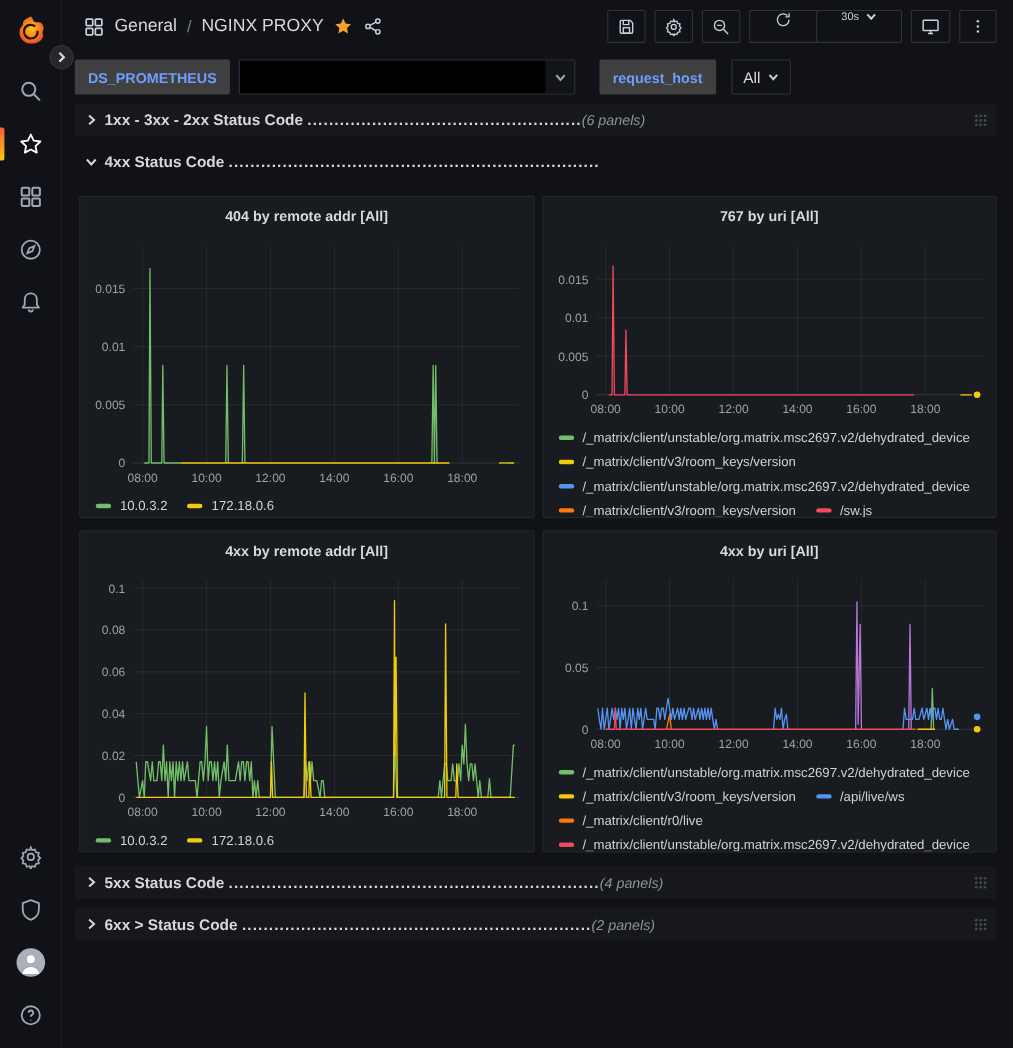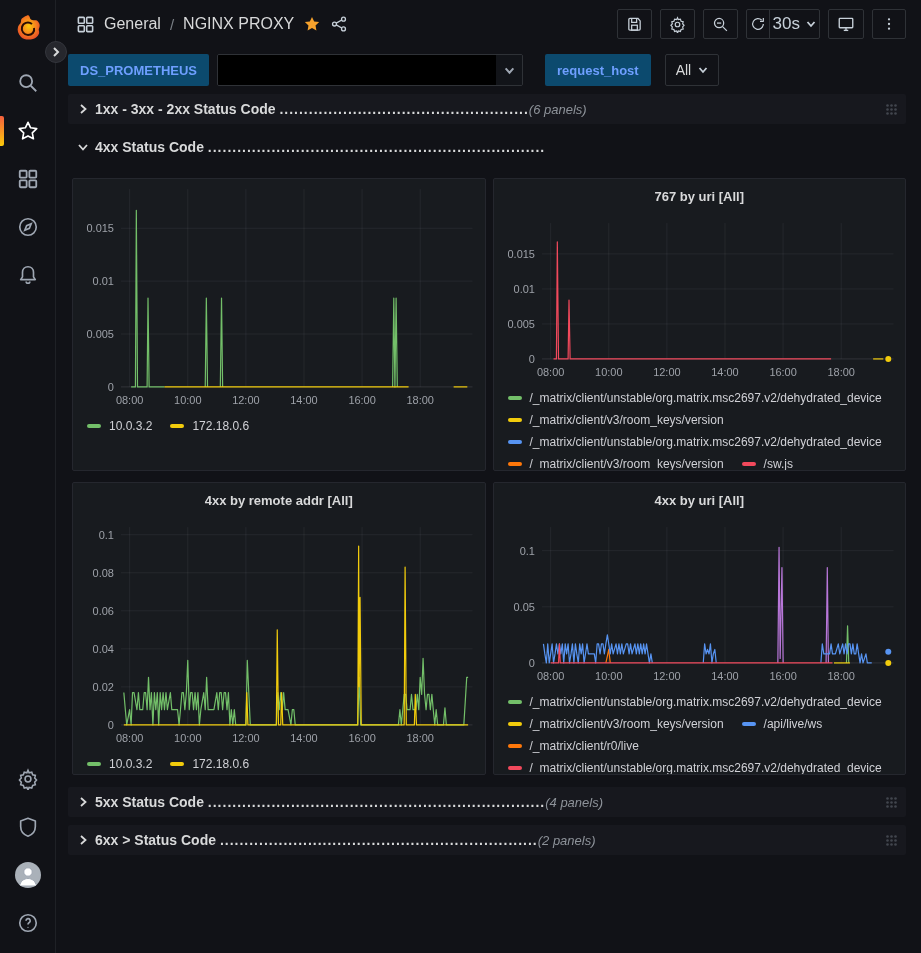--- a/index.html
+++ b/index.html
@@ -45,29 +45,29 @@
   .crumb-text { color:#d8d9da; font-size:16px; cursor:pointer; }
   .crumb-sep { color:#7b8087; font-size:15px; }
   .toolbar { margin-left:auto; display:flex; align-items:center; gap:8px; }
   .tb-btn {
     height:30px; min-width:34px; padding:0 8px; border:1px solid #2f3237; border-radius:2px;
     background:transparent; display:flex; align-items:center; justify-content:center; gap:6px;
     color:#c7d0d9; font-size:13px; cursor:pointer; font-family:inherit;
   }
   .tb-group { display:flex; align-items:stretch; border:1px solid #2f3237; border-radius:2px; height:30px; }
   .tb-group .seg {
-    display:flex; align-items:center; gap:6px; padding:0 3px; background:transparent; border:none;
-    color:#c7d0d9; font-size:17px; cursor:pointer; font-family:inherit;
+    display:flex; gap:6px; padding:0 22px; background:transparent; border:none;
+    color:#c7d0d9; font-size:10px; cursor:pointer; font-family:inherit;
   }
   .tb-group .seg + .seg { border-left:1px solid #2f3237; }
   .tz { color:#eb7b18; font-size:12px; font-weight:bold; }
   
   .var-row { display:flex; align-items:center; gap:8px; padding:5px 15px 0 11px; height:39px; }
   .var-label {
-    background:#0c4a6e; color:#6e9fff; font-size:13px; font-weight:bold;
+    background:#404040; color:#6e9fff; font-size:13px; font-weight:bold;
     height:32px; display:flex; align-items:center; padding:0 12px; border-radius:2px; cursor:default;
   }
   .var-select {
     display:flex; height:32px; width:306px; border:1px solid #2f3237; border-radius:2px;
     overflow:hidden; cursor:pointer; margin-right:14px;
   }
   .var-select .mask { flex:1; background:#000; }
   .var-select .chev { width:26px; display:flex; align-items:center; justify-content:center; background:#121419; }
   .var-value {
     height:32px; border:1px solid #2f3237; border-radius:2px; display:flex; align-items:center;
@@ -313,20 +313,23 @@
             <path d="M2 4l4 4.5L10 4"></path>
           </svg>
       </span>
       <span class="row-title"><span>4xx Status Code </span><span class="leader">.....................................................................</span></span>
     </div>
 
     <div class="spacer-8"></div>
 
     <div class="panel-grid">
       <section class="panel">
+        <header class="panel-header">
+          <h2 class="panel-title">404 by remote addr [All]</h2>
+        </header>
         <svg class="chart-svg" viewBox="0 0 412 236" style="height: 236px;">
             <line x1="56.72727272727272" x2="56.72727272727272" y1="10" y2="208" stroke="rgba(204,204,220,0.08)"></line>
             <text x="56.72727272727272" y="225" text-anchor="middle" fill="#9da1a8" font-size="11" font-family="Liberation Sans, sans-serif">08:00</text>
             <line x1="114.90909090909089" x2="114.90909090909089" y1="10" y2="208" stroke="rgba(204,204,220,0.08)"></line>
             <text x="114.90909090909089" y="225" text-anchor="middle" fill="#9da1a8" font-size="11" font-family="Liberation Sans, sans-serif">10:00</text>
             <line x1="173.09090909090907" x2="173.09090909090907" y1="10" y2="208" stroke="rgba(204,204,220,0.08)"></line>
             <text x="173.09090909090907" y="225" text-anchor="middle" fill="#9da1a8" font-size="11" font-family="Liberation Sans, sans-serif">12:00</text>
             <line x1="231.27272727272725" x2="231.27272727272725" y1="10" y2="208" stroke="rgba(204,204,220,0.08)"></line>
             <text x="231.27272727272725" y="225" text-anchor="middle" fill="#9da1a8" font-size="11" font-family="Liberation Sans, sans-serif">14:00</text>
             <line x1="289.45454545454544" x2="289.45454545454544" y1="10" y2="208" stroke="rgba(204,204,220,0.08)"></line>

